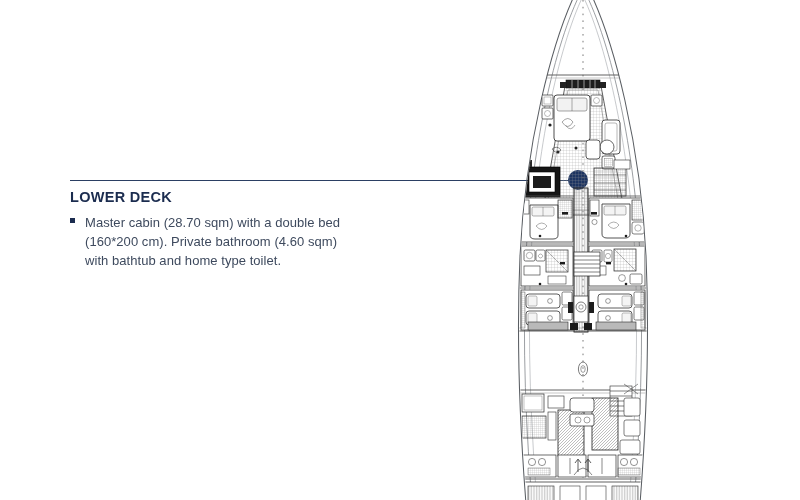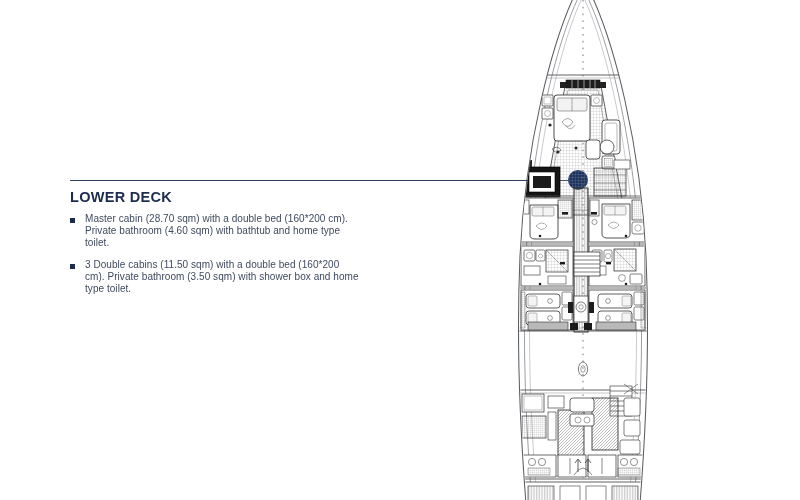--- a/index.html
+++ b/index.html
@@ -15,21 +15,21 @@
 
   
   .callout { position:absolute; left:70px; top:190px; width:290px; }
   .deck-title {
     font-size:14.5px; font-weight:bold; letter-spacing:0.3px;
     color:#1b2c4f; margin:0 0 7px 0; line-height:1.1;
   }
   .bullets { list-style:none; margin:0; padding:0; }
   .bullet-item {
     position:relative; padding-left:15px; margin-bottom:10px;
-    font-size:10px; line-height:12px; color:#3e4a5e;
+    font-size:13px; line-height:19px; color:#3e4a5e;
     letter-spacing:0.05px;
   }
   .bullet-item:last-child { margin-bottom:0; }
   .bullet-mark {
     position:absolute; left:0; top:5.5px;
     width:5px; height:5px; background:#1b2c4f; display:block;
   }
 
   
   .leader-line {
@@ -53,24 +53,20 @@
 
   <div class="leader-line"></div>
   <div class="leader-dot"></div>
 
   <div class="callout">
     <h2 class="deck-title">LOWER DECK</h2>
     <ul class="bullets">
       <li class="bullet-item">
         <span class="bullet-mark"></span>
         <span>Master cabin (28.70 sqm) with a double bed (160*200 cm). Private bathroom (4.60 sqm) with bathtub and home type toilet.</span>
-      </li>
-      <li class="bullet-item">
-        <span class="bullet-mark"></span>
-        <span>3 Double cabins (11.50 sqm) with a double bed (160*200 cm). Private bathroom (3.50 sqm) with shower box and home type toilet.</span>
       </li>
     </ul>
   </div>
 
   <div class="deckplan">
     <svg width="200" height="500" viewBox="0 0 200 500" xmlns="http://www.w3.org/2000/svg">
       <defs>
         <pattern id="grid" width="3" height="3" patternUnits="userSpaceOnUse">
           <path d="M0 0 L0 3 M0 0 L3 0" stroke="#9a9a9a" stroke-width="0.4" fill="none"></path>
         </pattern>

